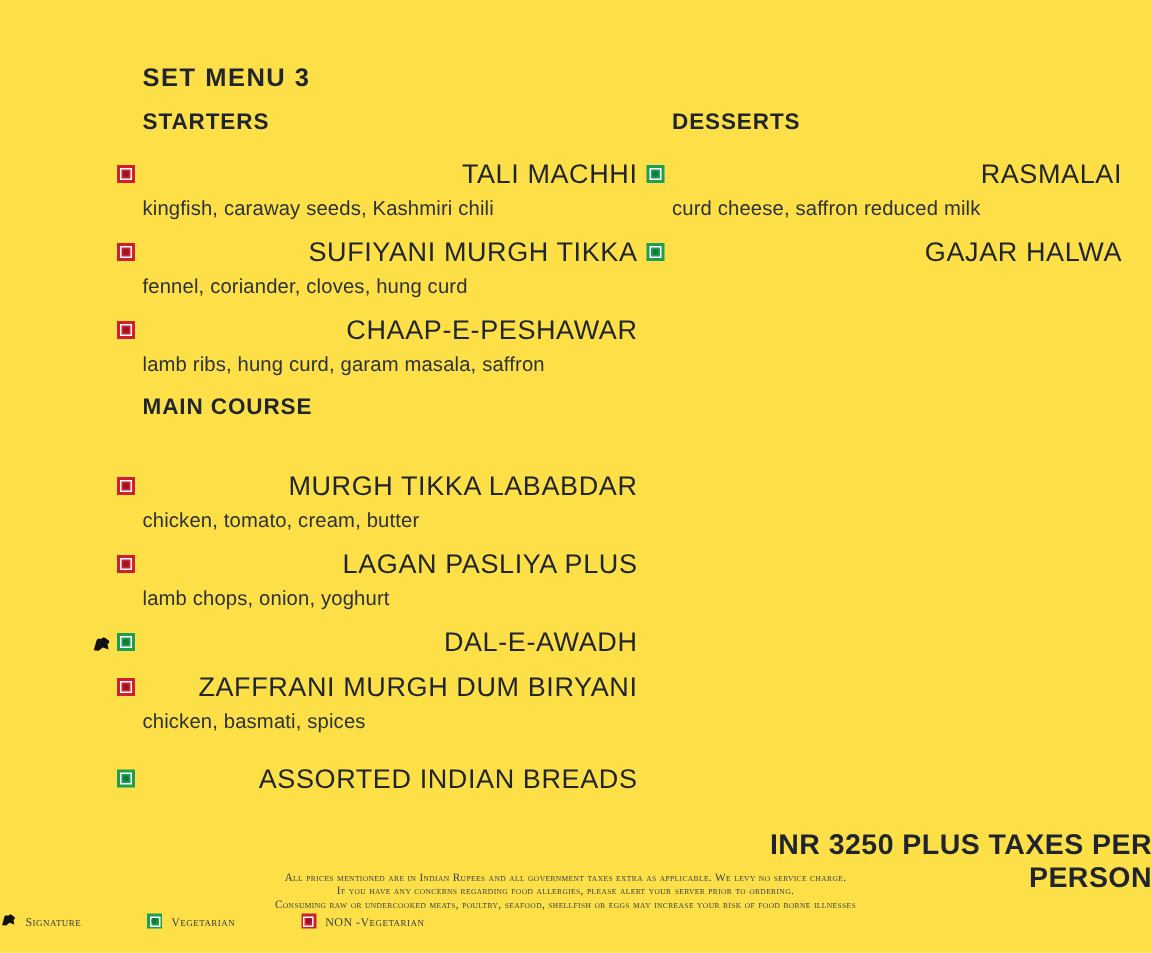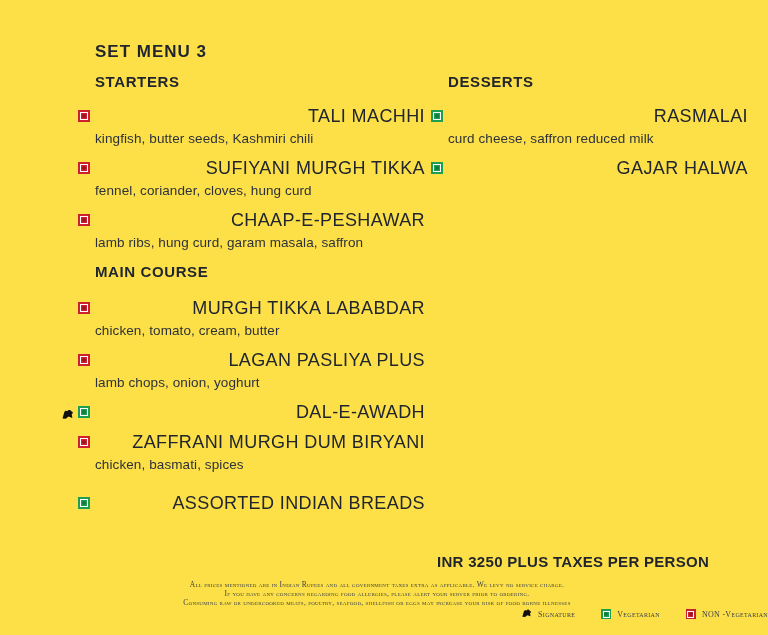--- a/index.html
+++ b/index.html
@@ -19,21 +19,21 @@
   }
   .col { position:absolute; top:74px; }
   .col-left  { left:95px;  width:330px; }
   .col-right { left:448px; width:300px; }
   .section-heading {
     font-size:15px; font-weight:700; letter-spacing:0.6px;
     height:16px; line-height:16px; margin-bottom:18px;
     color:#1f242e;
   }
   .section-main { margin-top:2px; }
-  .section-main .section-heading { margin-bottom:20px; }
+  .section-main .section-heading { margin-bottom:36px; }
   .item { position:relative; margin-bottom:14px; }
   .item-name {
     font-size:18px; font-weight:400; letter-spacing:0.4px;
     height:16px; line-height:16px; color:#20252e;text-align:right;
   }
   .item-desc {
     font-size:13.5px; font-weight:400; letter-spacing:0.1px;
     margin-top:7px; height:15px; line-height:15px; color:#2c313a;
   }
   .item.tight { margin-bottom:23px; }
@@ -49,35 +49,36 @@
   .mark::after {
     content:''; position:absolute; left:4px; top:4px;
     width:4px; height:4px; border-radius:50%;
   }
   .mark-veg    { background:#1e9e50; }
   .mark-veg::after    { background:#127a3b; }
   .mark-nonveg { background:#cf2030; }
   .mark-nonveg::after { background:#9d1420; }
   .mark-sig { width:13px; height:12px; flex:0 0 13px; margin-right:4px; }
   .price-note {
-    position:absolute; left:437px; top:553px;
-    font-size:15px; font-weight:700; letter-spacing:0.3px;
+    position:absolute; left:452px; top:553px;
+    font-size:19px; font-weight:700; letter-spacing:0.3px;
     color:#1f242e;
+    text-align:right;
   }
   .footer {
     position:absolute; left:0; top:580px; width:754px;
     text-align:center;
     font-family:"Liberation Serif", serif;
     font-variant:small-caps;
     font-size:7.5px; line-height:9px; letter-spacing:0.25px;
     color:#3a3f48;
   }
   .legend {
     position:absolute; left:0; top:608px; width:768px;
-    display:flex; justify-content:flex-end; align-items:center; gap:26px;
+    display:flex; justify-content:flex-start; align-items:center; gap:44px;
     font-family:"Liberation Serif", serif;
     font-variant:small-caps;
     font-size:8px; letter-spacing:0.3px; color:#3a3f48;
   }
   .legend-group { display:flex; align-items:center; gap:6px; }
   .legend .mark { width:10px; height:10px; flex:0 0 10px; }
   .legend .mark::before { inset:1.5px; }
   .legend .mark::after { left:3px; top:3px; }
 </style>
 </head>
@@ -90,21 +91,21 @@
   <div class="col col-left">
 
     <div class="section">
       <div class="section-heading">STARTERS</div>
 
       <div class="item">
         <span class="marks">
             <span class="mark mark-nonveg"></span>
           </span>
         <div class="item-name">TALI MACHHI</div>
-        <div class="item-desc">kingfish, butter seeds, Kashmiri chili</div>
+        <div class="item-desc">kingfish, caraway seeds, Kashmiri chili</div>
       </div>
 
       <div class="item">
         <span class="marks">
             <span class="mark mark-nonveg"></span>
           </span>
         <div class="item-name">SUFIYANI MURGH TIKKA</div>
         <div class="item-desc">fennel, coriander, cloves, hung curd</div>
       </div>
 

